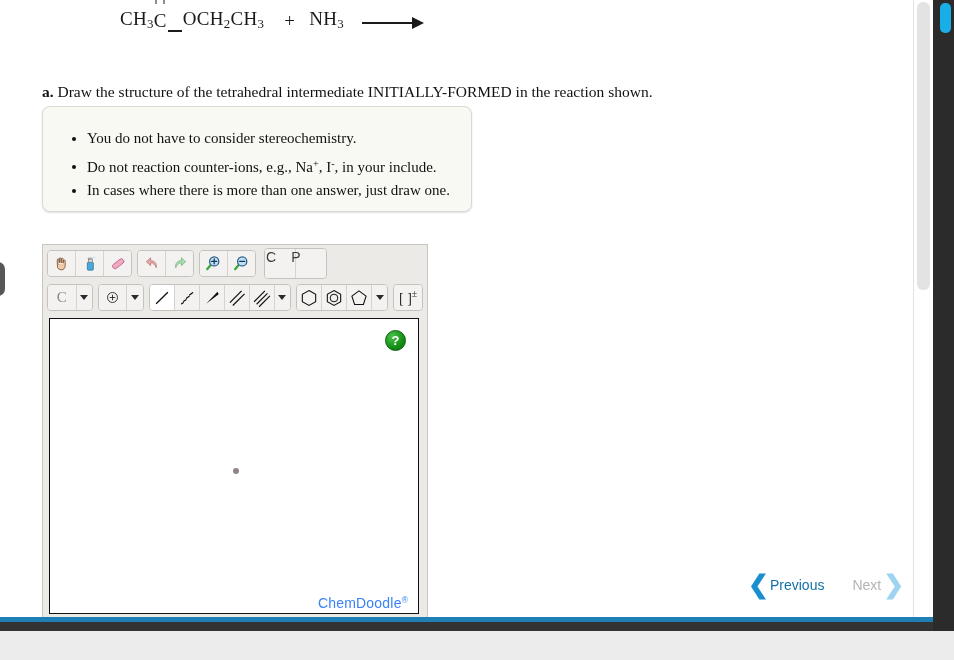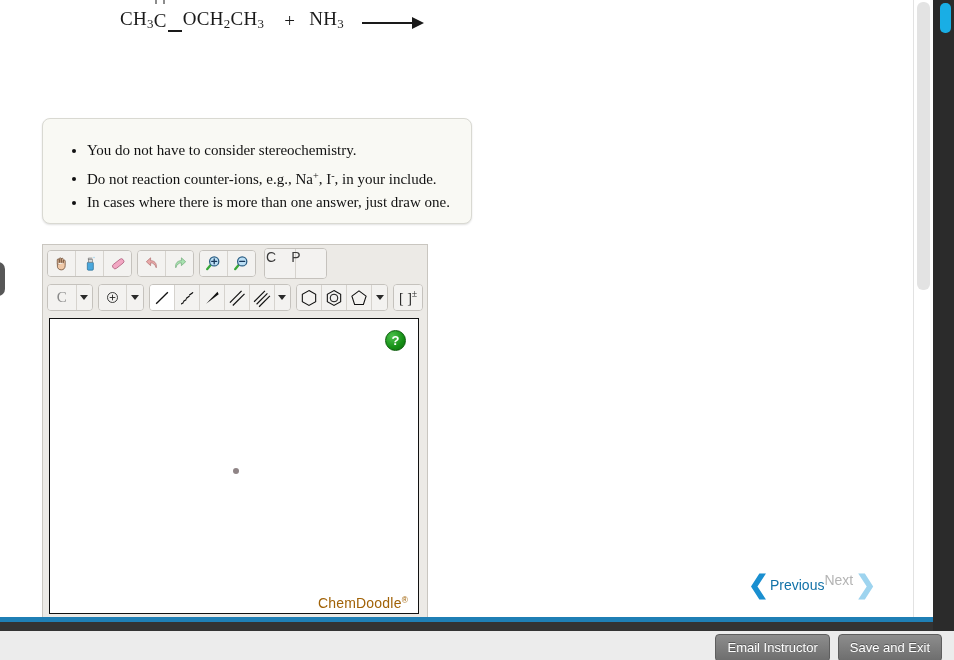--- a/index.html
+++ b/index.html
@@ -111,21 +111,21 @@
     left: 42px; top: 83px;
     font-size: 15.5px;
     color: #111;
     white-space: nowrap;
   }
   #prompt .lbl { font-weight: bold; }
 
   
   #note-box {
     position: absolute;
-    left: 42px; top: 118px;
+    left: 42px; top: 106px;
     width: 428px;
     height: 104px;
     background: #f9f9f4;
     border: 1px solid #d9d9d2;
     border-radius: 8px;
     box-shadow: 0 1px 2px rgba(0,0,0,.12);
   }
   #note-list {
     margin: 0;
     padding: 23px 0 0 44px;
@@ -237,42 +237,42 @@
     left: 183px; top: 149px;
     width: 6px; height: 6px;
     border-radius: 50%;
     background: #8f8486;
   }
   #cd-logo {
     position: absolute;
     right: 10px; bottom: 2px;
     font-family: "Liberation Sans", sans-serif;
     font-size: 14px;
-    color: #a16207;
+    color: #3b82f6;
     letter-spacing: .2px;
   }
   #cd-logo sup { font-size: .6em; vertical-align: .55em; }
 
   
   #nav {
     position: absolute;
     left: 748px; top: 572px;
     display: flex;
     align-items: center;
     font-family: "Liberation Sans", sans-serif;
     font-size: 14px;
   }
   .chev {
     font-size: 25px;
     line-height: 1;
     font-weight: bold;
   }
   #prev-btn { display:flex; align-items:center; color:#1272a8; cursor:pointer; }
   #prev-btn .chev { color:#1a8fd0; margin-right:1px; }
-  #next-btn { display:flex; align-items:flex-start; color:#b4b4b4; cursor:pointer; }
+  #next-btn { display:flex; align-items:center; color:#b4b4b4; margin-left:28px; cursor:pointer; }
   #next-btn .chev { color:#9ed4ef; margin-left:2px; }
 
   
   #scroll-track {
     position: absolute;
     left: 913px; top: 0;
     width: 19px; height: 617px;
     background: #ffffff;
     border-left: 1px solid #e2e2e2;
   }
@@ -359,20 +359,24 @@
           <span><span>OCH</span><sub>2</sub><span>CH</span><sub>3</sub></span>
         <span class="plus">+</span>
         <span><span>NH</span><sub>3</sub></span>
         <span class="arrow">
           <span class="shaft"></span>
             <span class="head"></span>
         </span>
       </div>
     </div>
 
+    <div id="prompt">
+      <span class="lbl">a.</span>
+      <span>Draw the structure of the tetrahedral intermediate INITIALLY-FORMED in the reaction shown.</span>
+    </div>
 
     <div id="note-box">
       <ul id="note-list">
         <li><span>You do not have to consider stereochemistry.</span></li>
         <li><span>Do not reaction counter-ions, e.g., Na</span><sup class="chg">+</sup><span>, I</span><sup class="chg">-</sup><span>, in your include.</span></li>
         <li><span>In cases where there is more than one answer, just draw one.</span></li>
       </ul>
     </div>
 
     <div id="sketcher">
@@ -563,20 +567,14 @@
   </div>
 
   <div id="right-rail">
     <div id="rail-thumb"></div>
   </div>
   <div id="rail-bottom"></div>
 
   <div id="blue-bar"></div>
   <div id="dark-bar"></div>
 
-  <div id="footer">
-    <div id="footer-btns">
-      <div class="foot-btn">Email Instructor</div>
-      <div class="foot-btn">Save and Exit</div>
-    </div>
-  </div>
 
 </div>
 
 </body></html>

